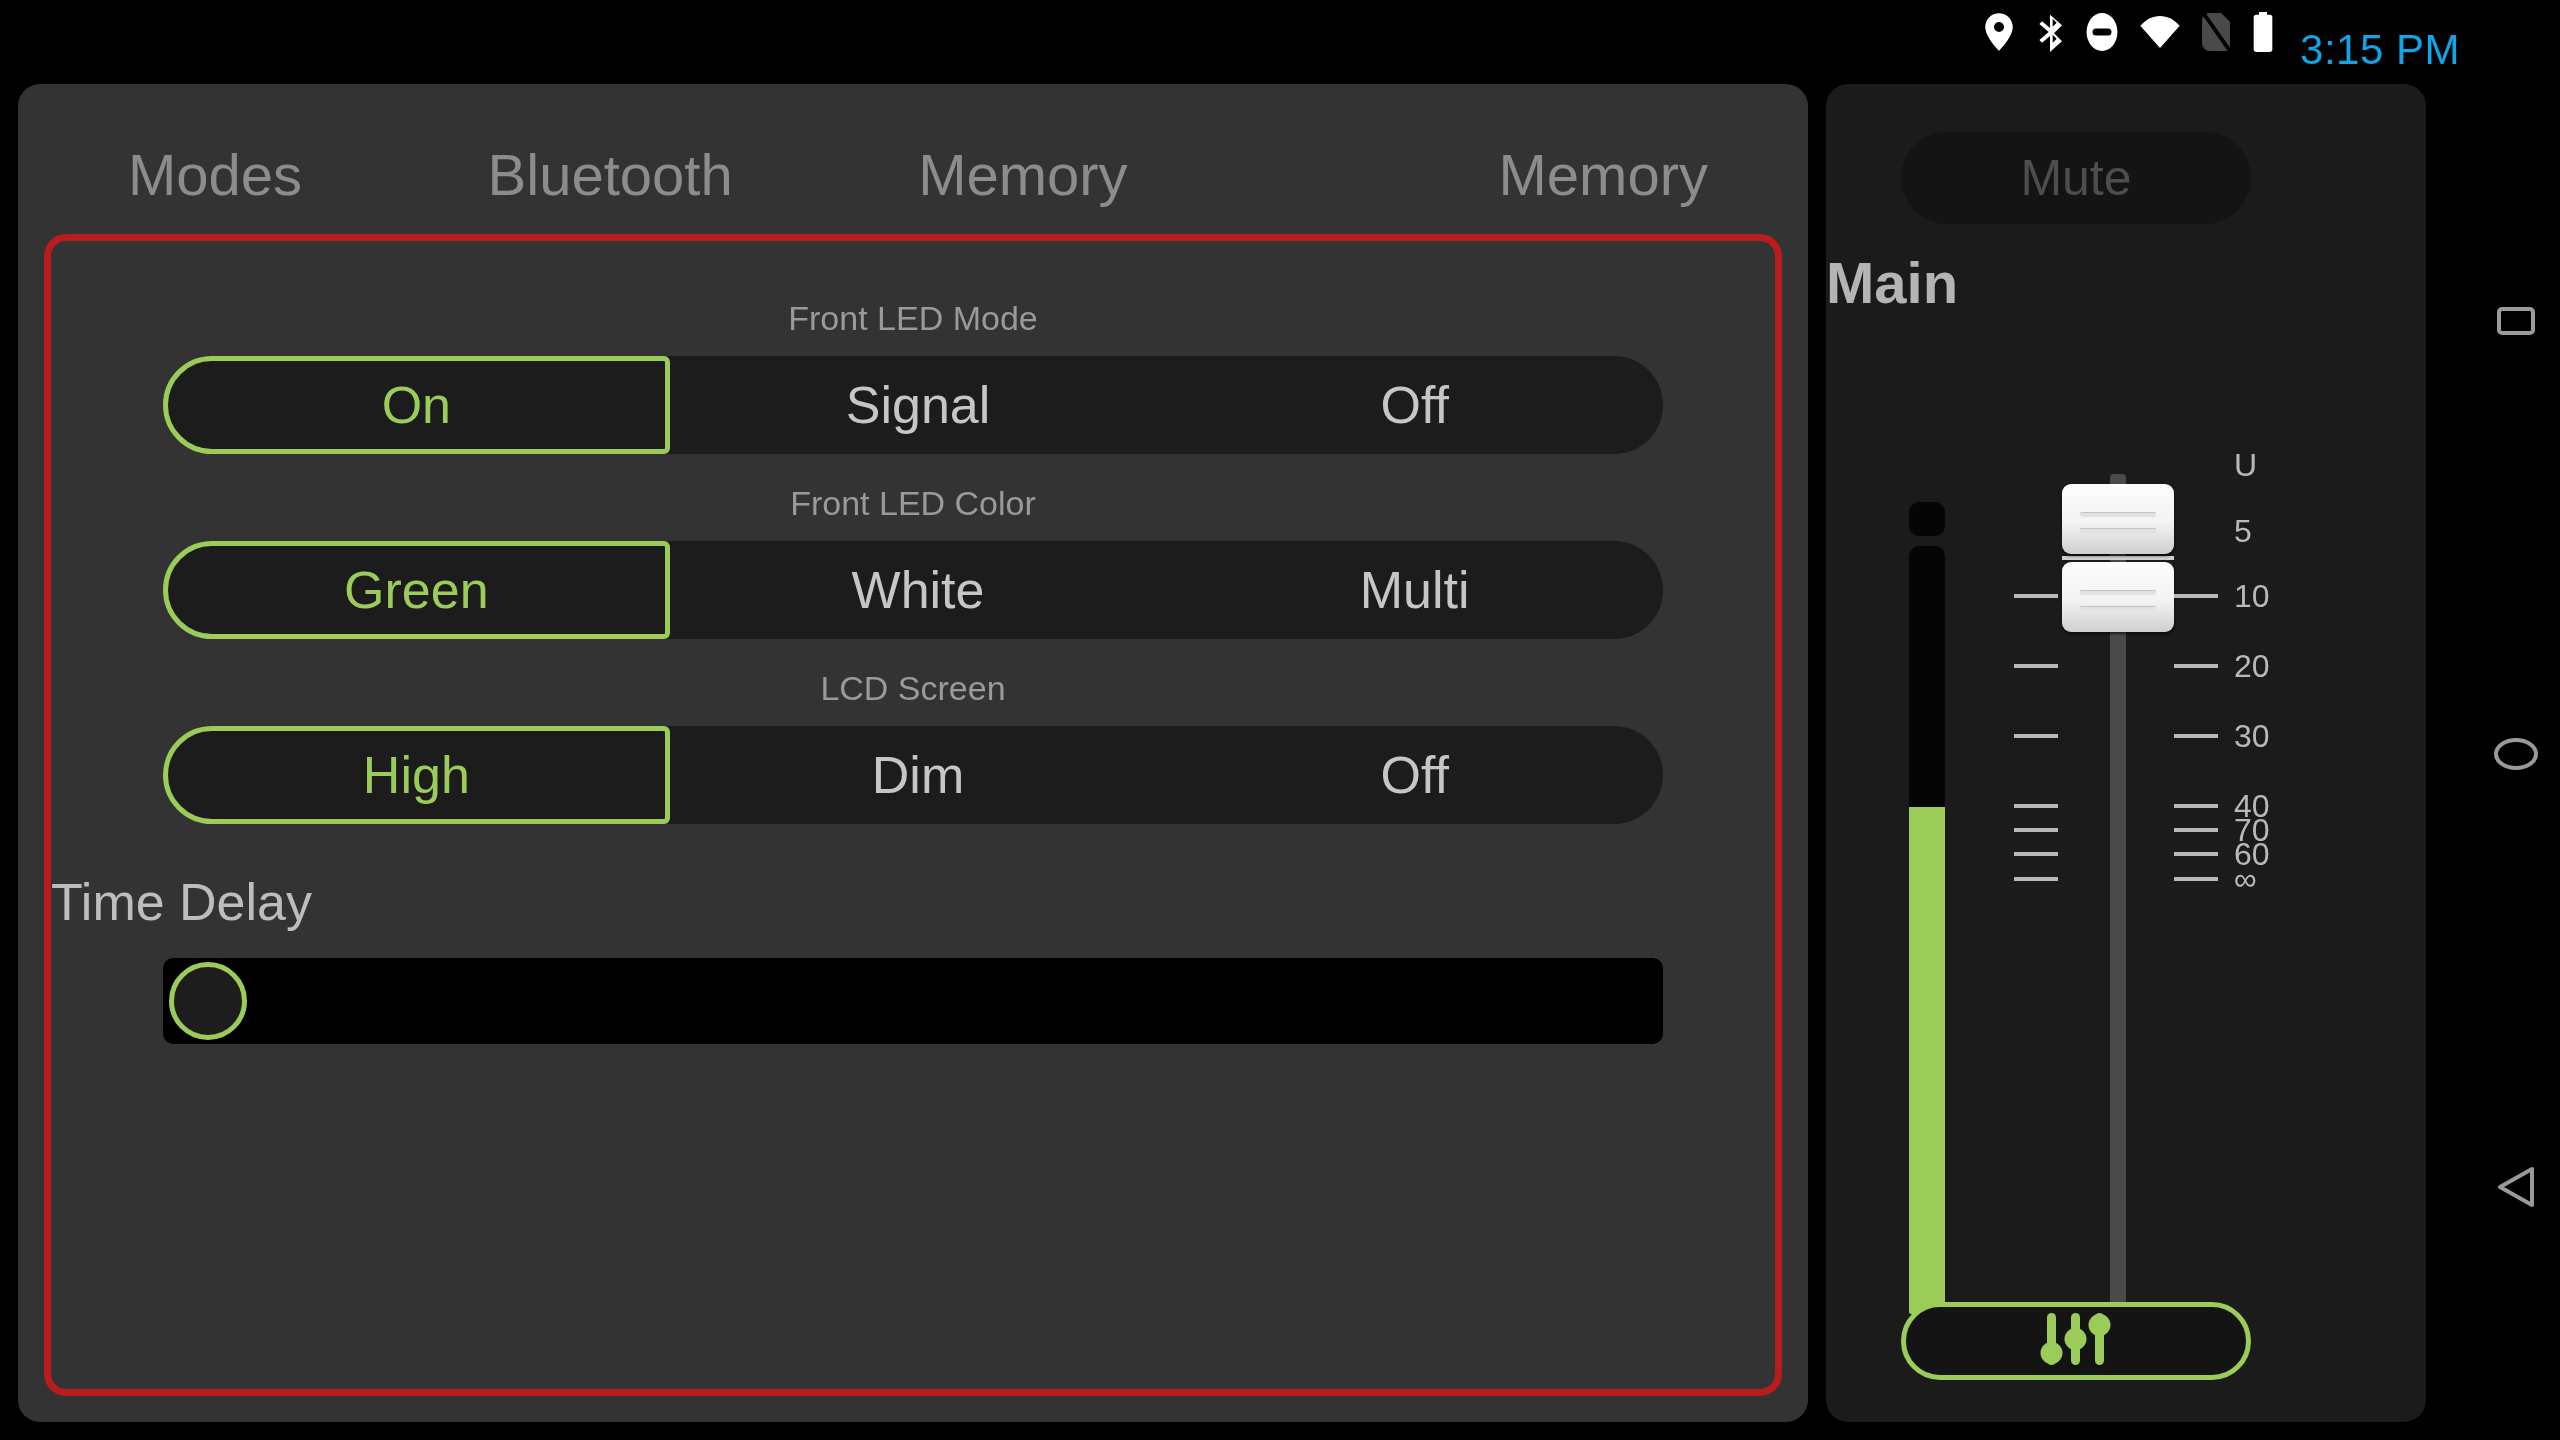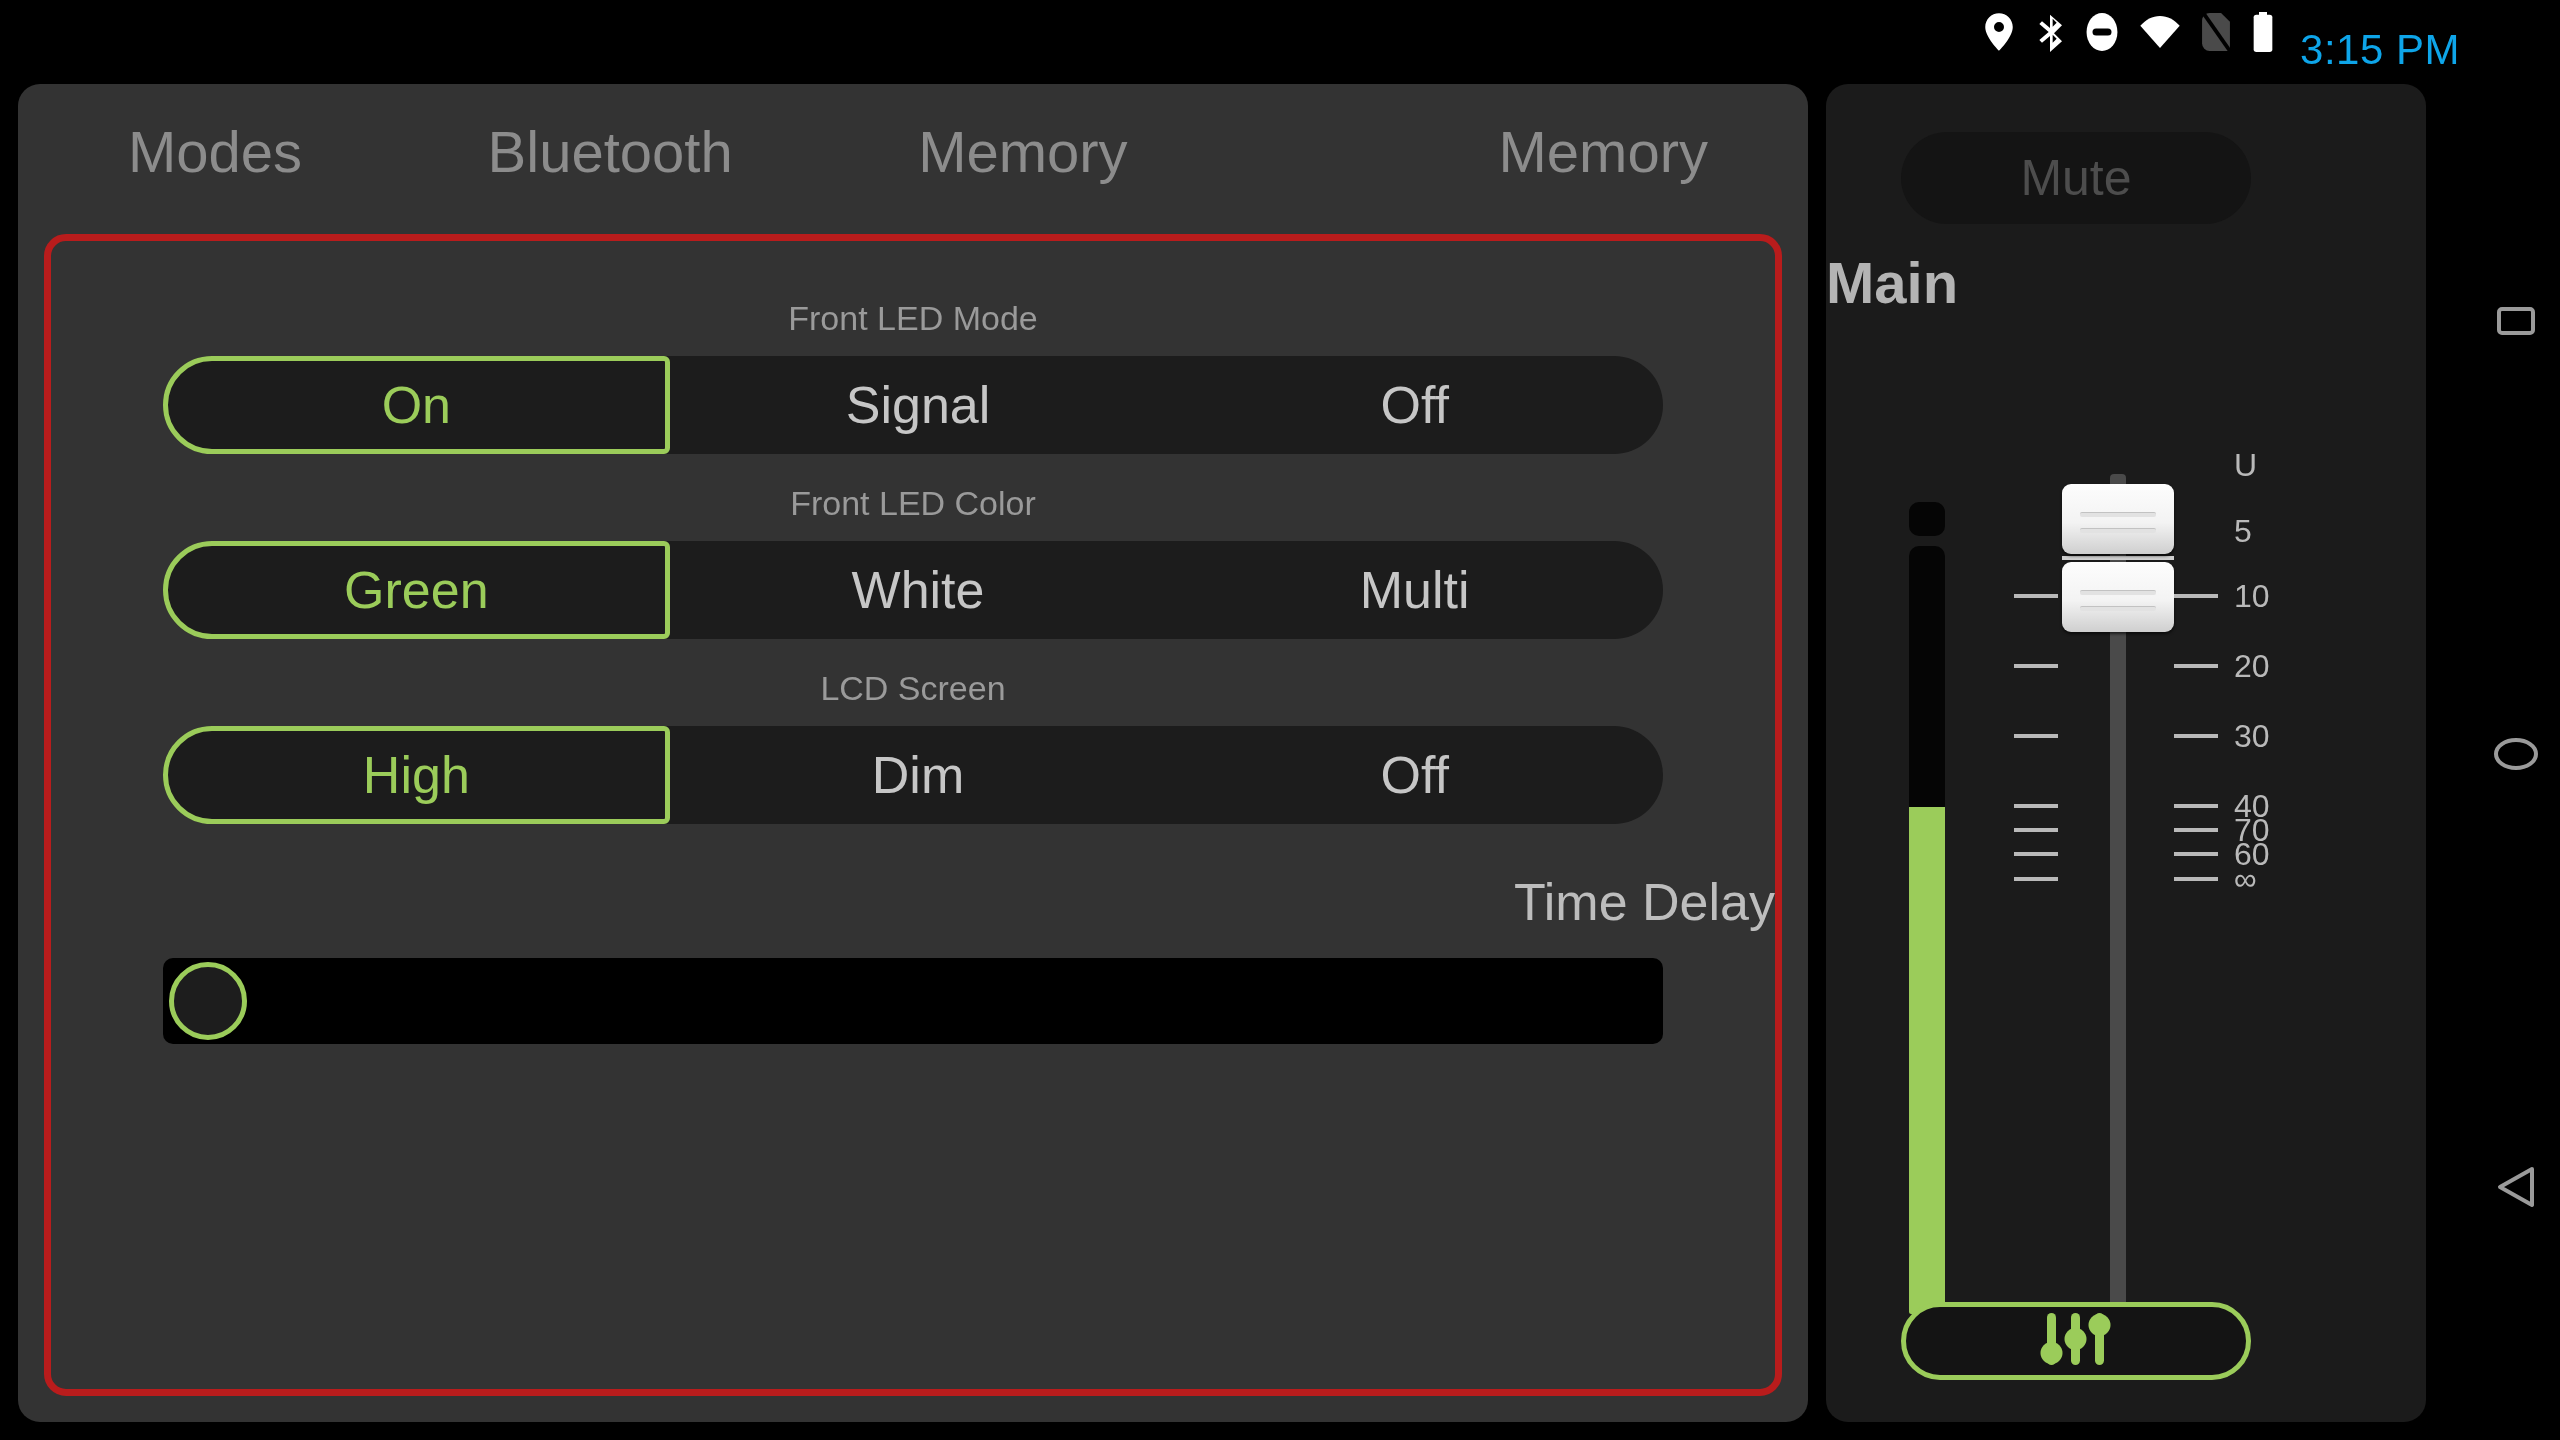--- a/index.html
+++ b/index.html
@@ -48,21 +48,21 @@
 
   
   #left-panel {
     position: relative;
     width: 1790px; height: 1338px;
     background: #333333;
     border-radius: 22px;
     flex: none;
   }
   #tab-bar {
-    display: flex; align-items: center;
+    display: flex; align-items: flex-end;
     height: 138px;
     padding: 16px 100px 0 110px;
     gap: 0;
   }
   .tab {
     color: #8c8c8c;
     font-size: 58px;
     line-height: 1;
     padding-bottom: 18px;
     position: relative;
@@ -114,21 +114,21 @@
   .seg.first { border-radius: 49px 0 0 49px; }
   .seg.last  { border-radius: 0 49px 49px 0; }
   .seg.selected {
     color: #9bcc5a;
     border: 5px solid #9bcc5a;
     background: #1c1c1c;
     border-radius: 49px 6px 6px 49px;
   }
 
   .delay-label {
-    text-align: right;
+    text-align: left;
     color: #bdbdbd;
     font-size: 52px;
     margin-top: 48px;
     margin-bottom: 26px;
   }
   #delay-slider {
     width: 1500px; height: 86px;
     margin: 0 auto;
     background: #000000;
     border-radius: 10px;

